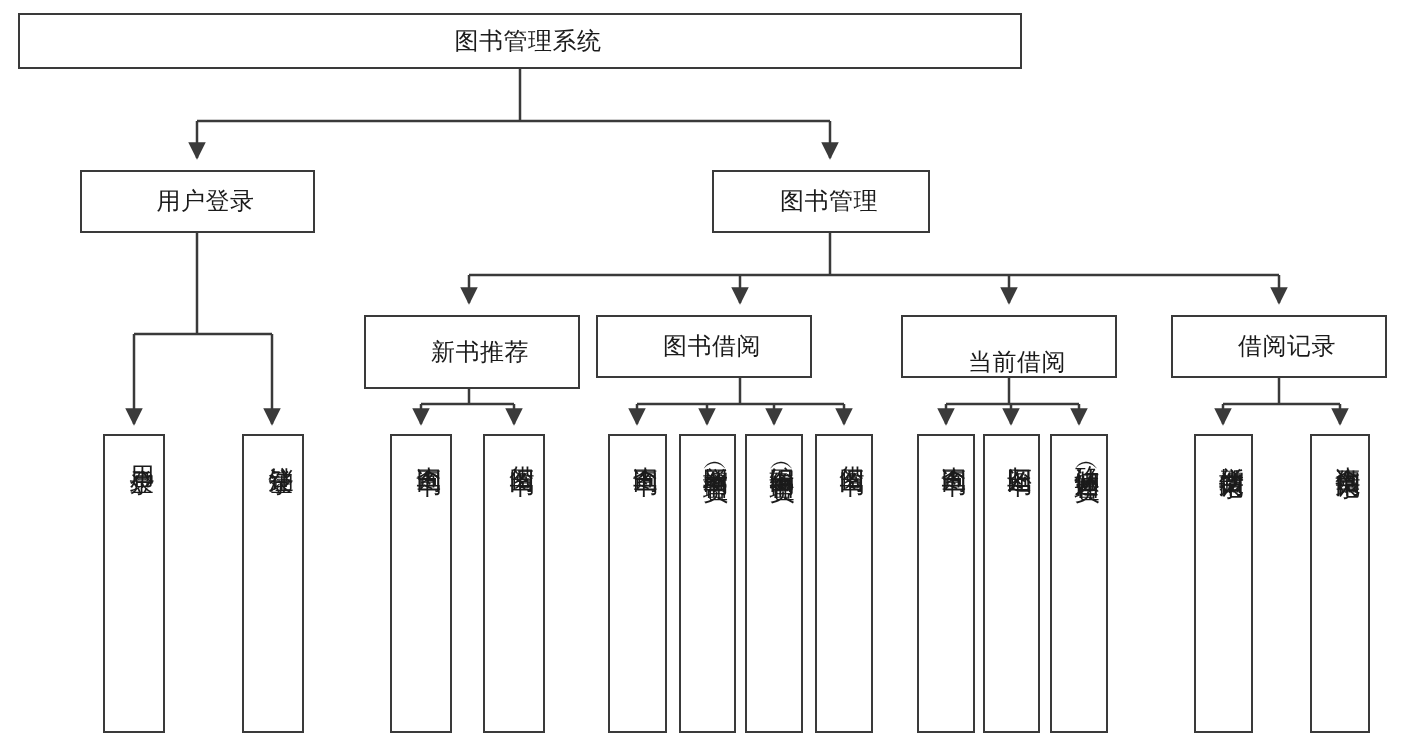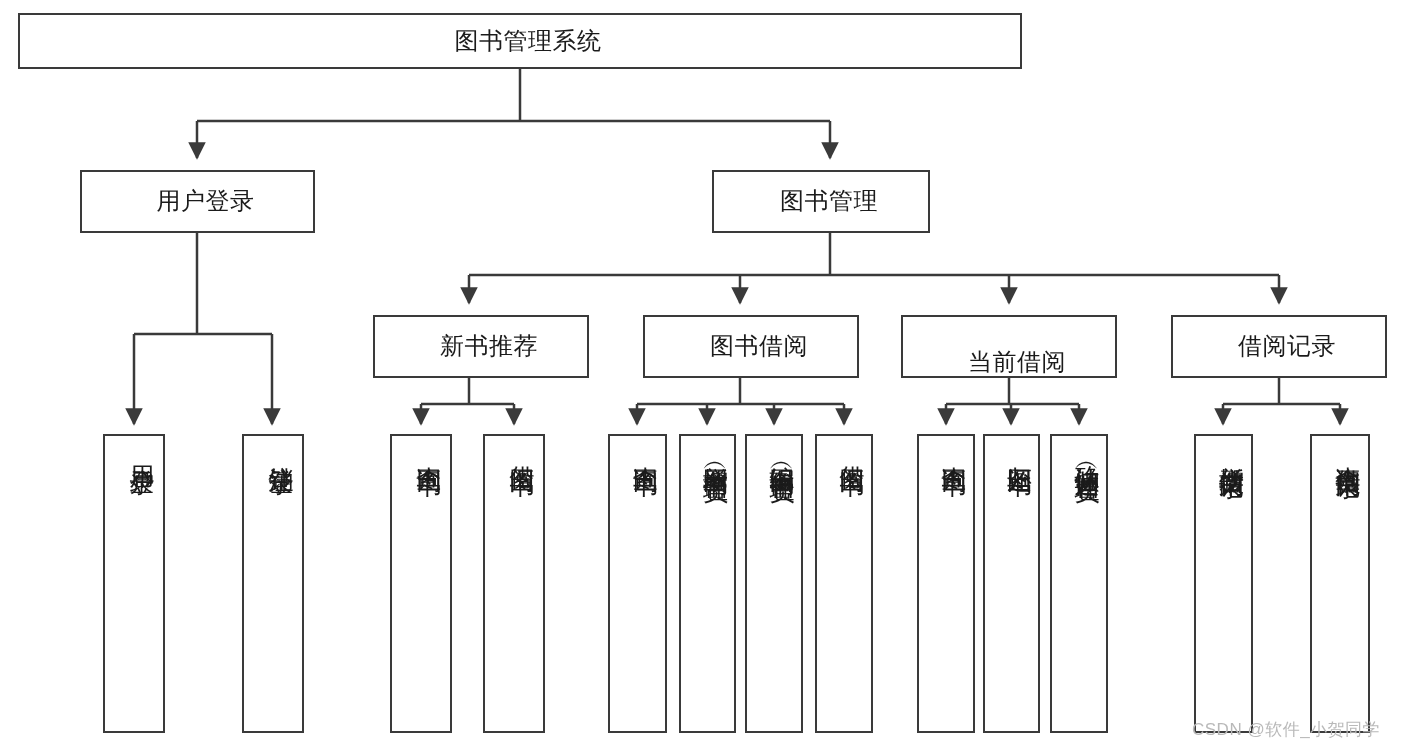--- a/index.html
+++ b/index.html
@@ -126,24 +126,24 @@
     <span class="lbl">图书管理系统</span>
   </div>
 
   <div class="node horiz" style="left:80px; top:170px; width:235px; height:63px;">
     <span class="lbl">用户登录</span>
   </div>
   <div class="node horiz" style="left:712px; top:170px; width:218px; height:63px;">
     <span class="lbl">图书管理</span>
   </div>
 
-  <div class="node horiz" style="left:373px; top:315px; width:216px; height:63px;">
+  <div class="node horiz" style="left:364px; top:315px; width:216px; height:74px;">
     <span class="lbl">新书推荐</span>
   </div>
-  <div class="node horiz" style="left:643px; top:315px; width:216px; height:63px;">
+  <div class="node horiz" style="left:596px; top:315px; width:216px; height:63px;">
     <span class="lbl">图书借阅</span>
   </div>
   <div class="node horiz" style="left:901px; top:315px; width:216px; height:63px;align-items:flex-end;">
     <span class="lbl">当前借阅</span>
   </div>
   <div class="node horiz" style="left:1171px; top:315px; width:216px; height:63px;justify-content:center;">
     <span class="lbl">借阅记录</span>
   </div>
 
   <div class="node vert" style="left:103px; top:434px; width:62px; height:299px;">
@@ -183,15 +183,14 @@
     <span class="lbl">确认归还（管理员）</span>
   </div>
 
   <div class="node vert" style="left:1194px; top:434px; width:59px; height:299px;">
     <span class="lbl">新增借阅记录</span>
   </div>
   <div class="node vert" style="left:1310px; top:434px; width:60px; height:299px;">
     <span class="lbl">查询借阅记录</span>
   </div>
 
-  <div class="watermark" style="left:1192px; top:718px;">CSDN @软件_小贺同学</div>
 
 </div>
 
 </body></html>

